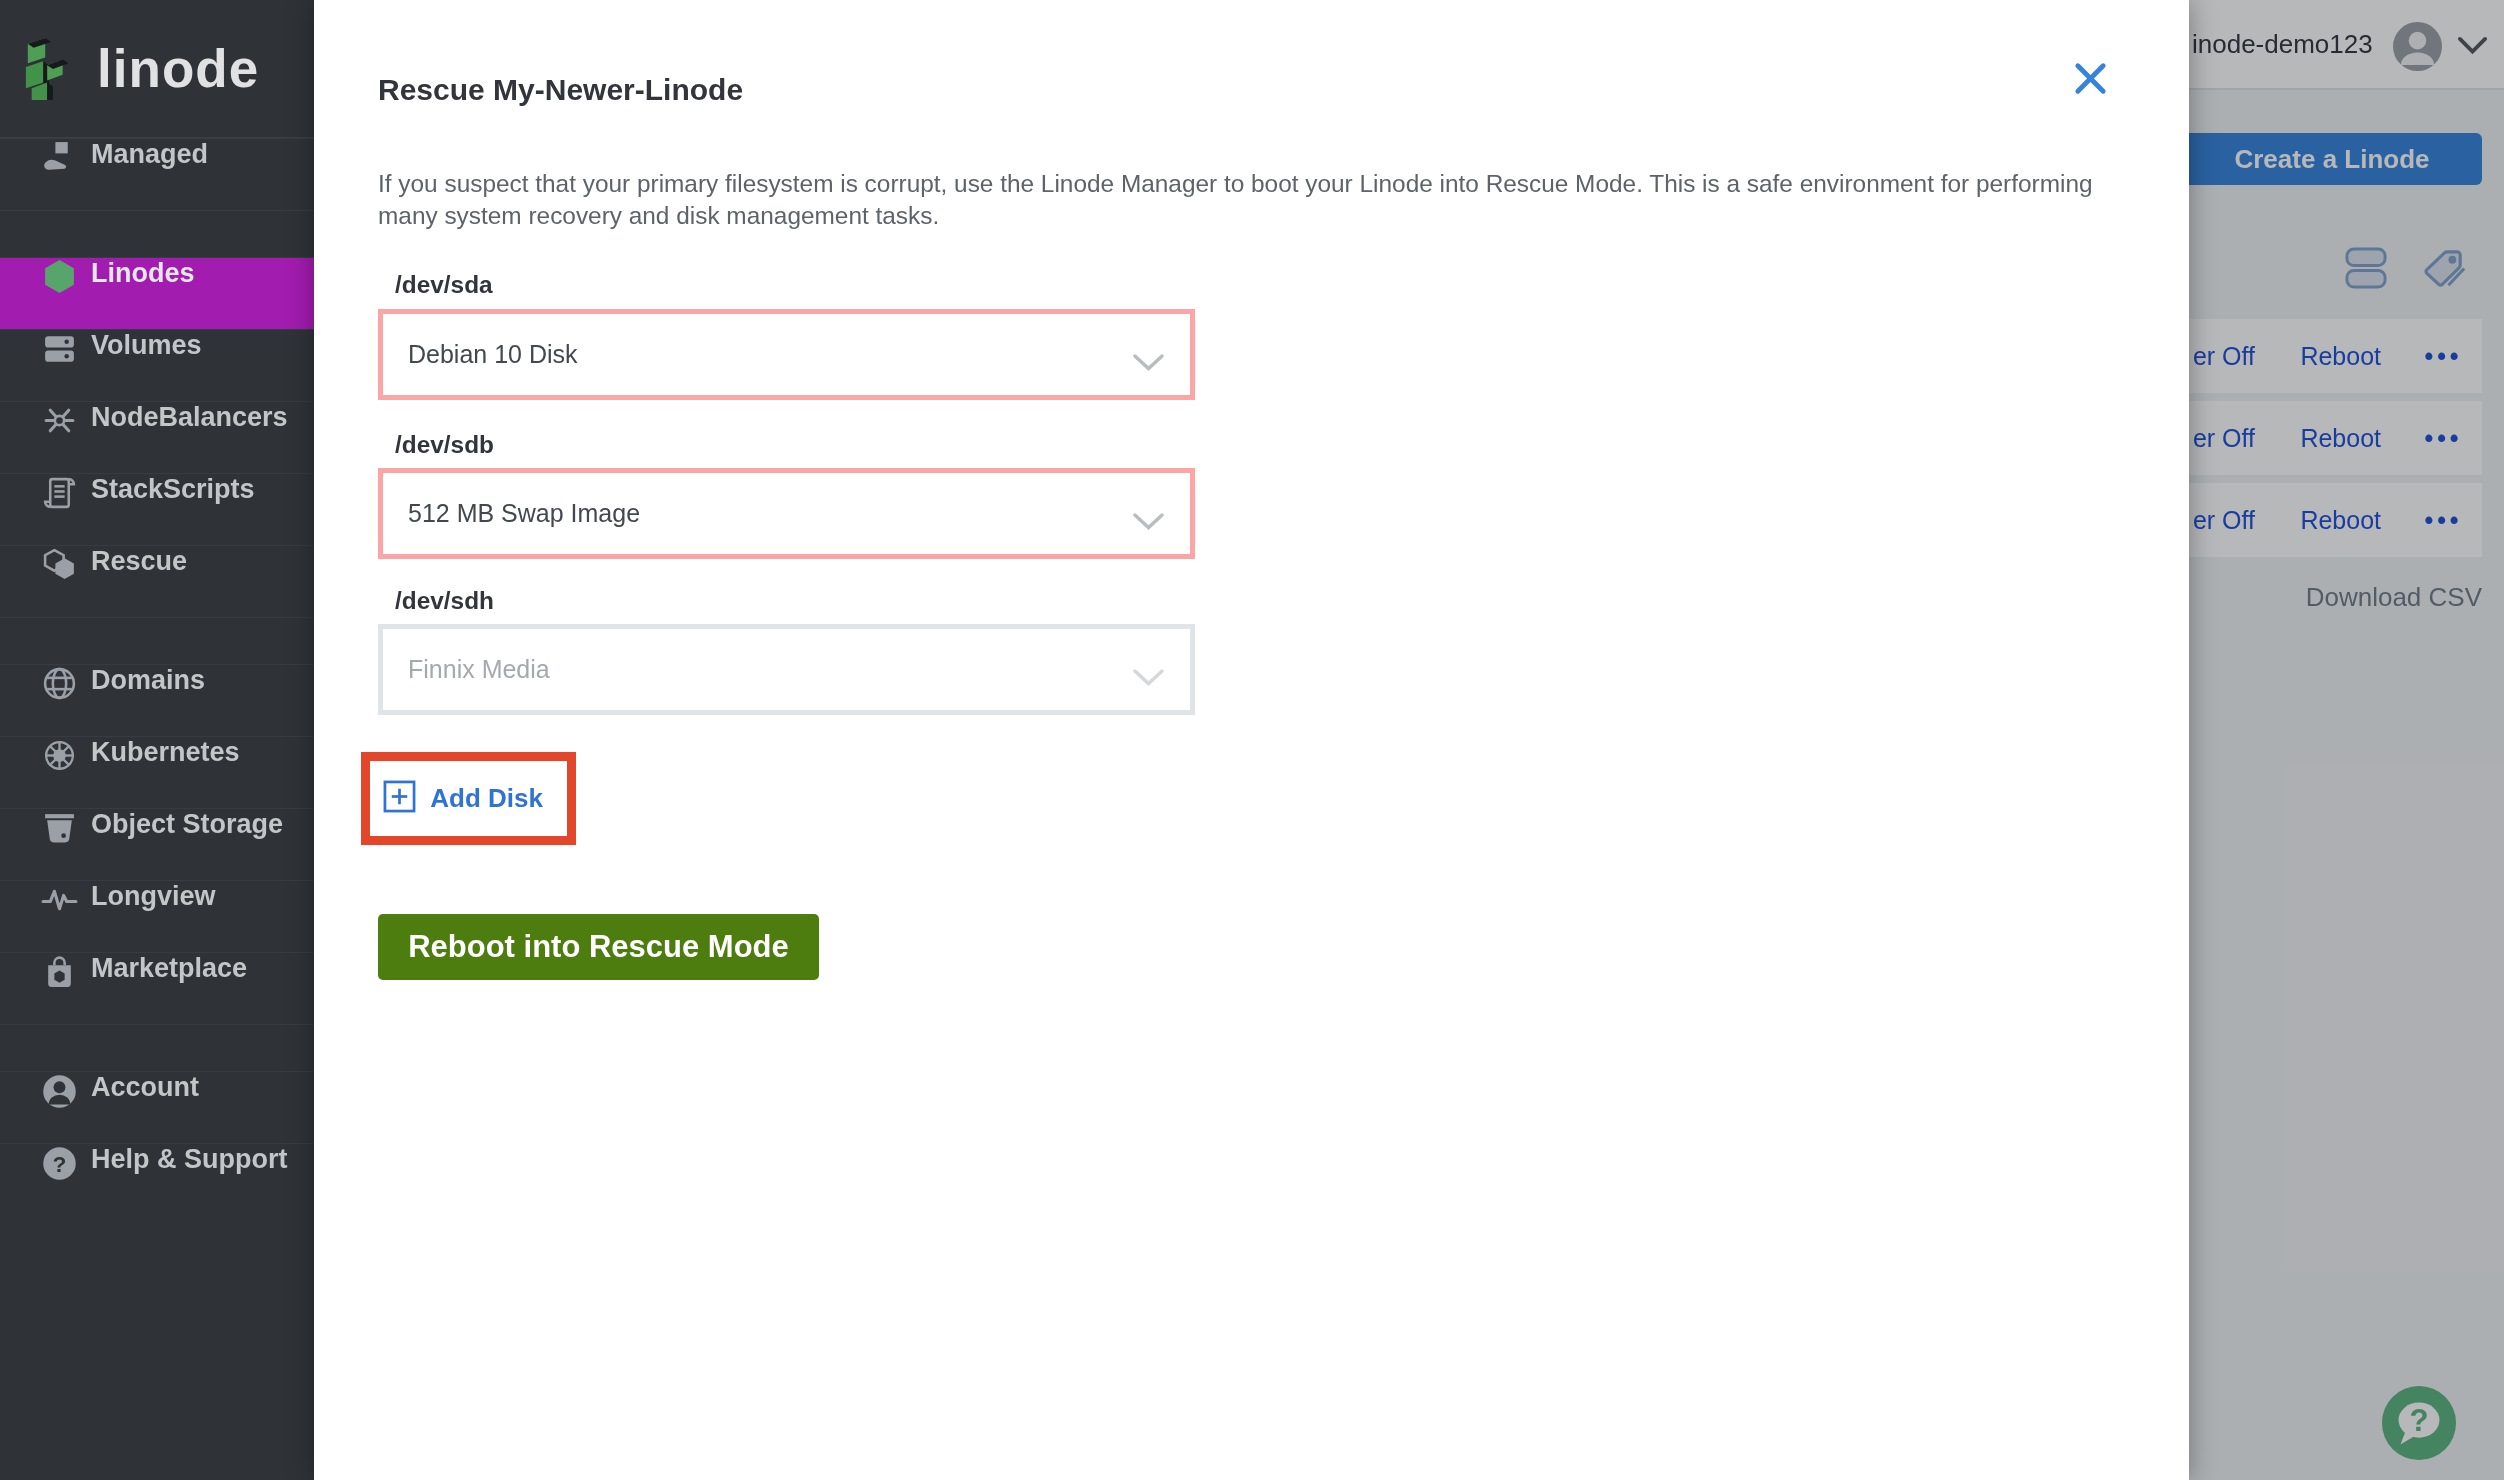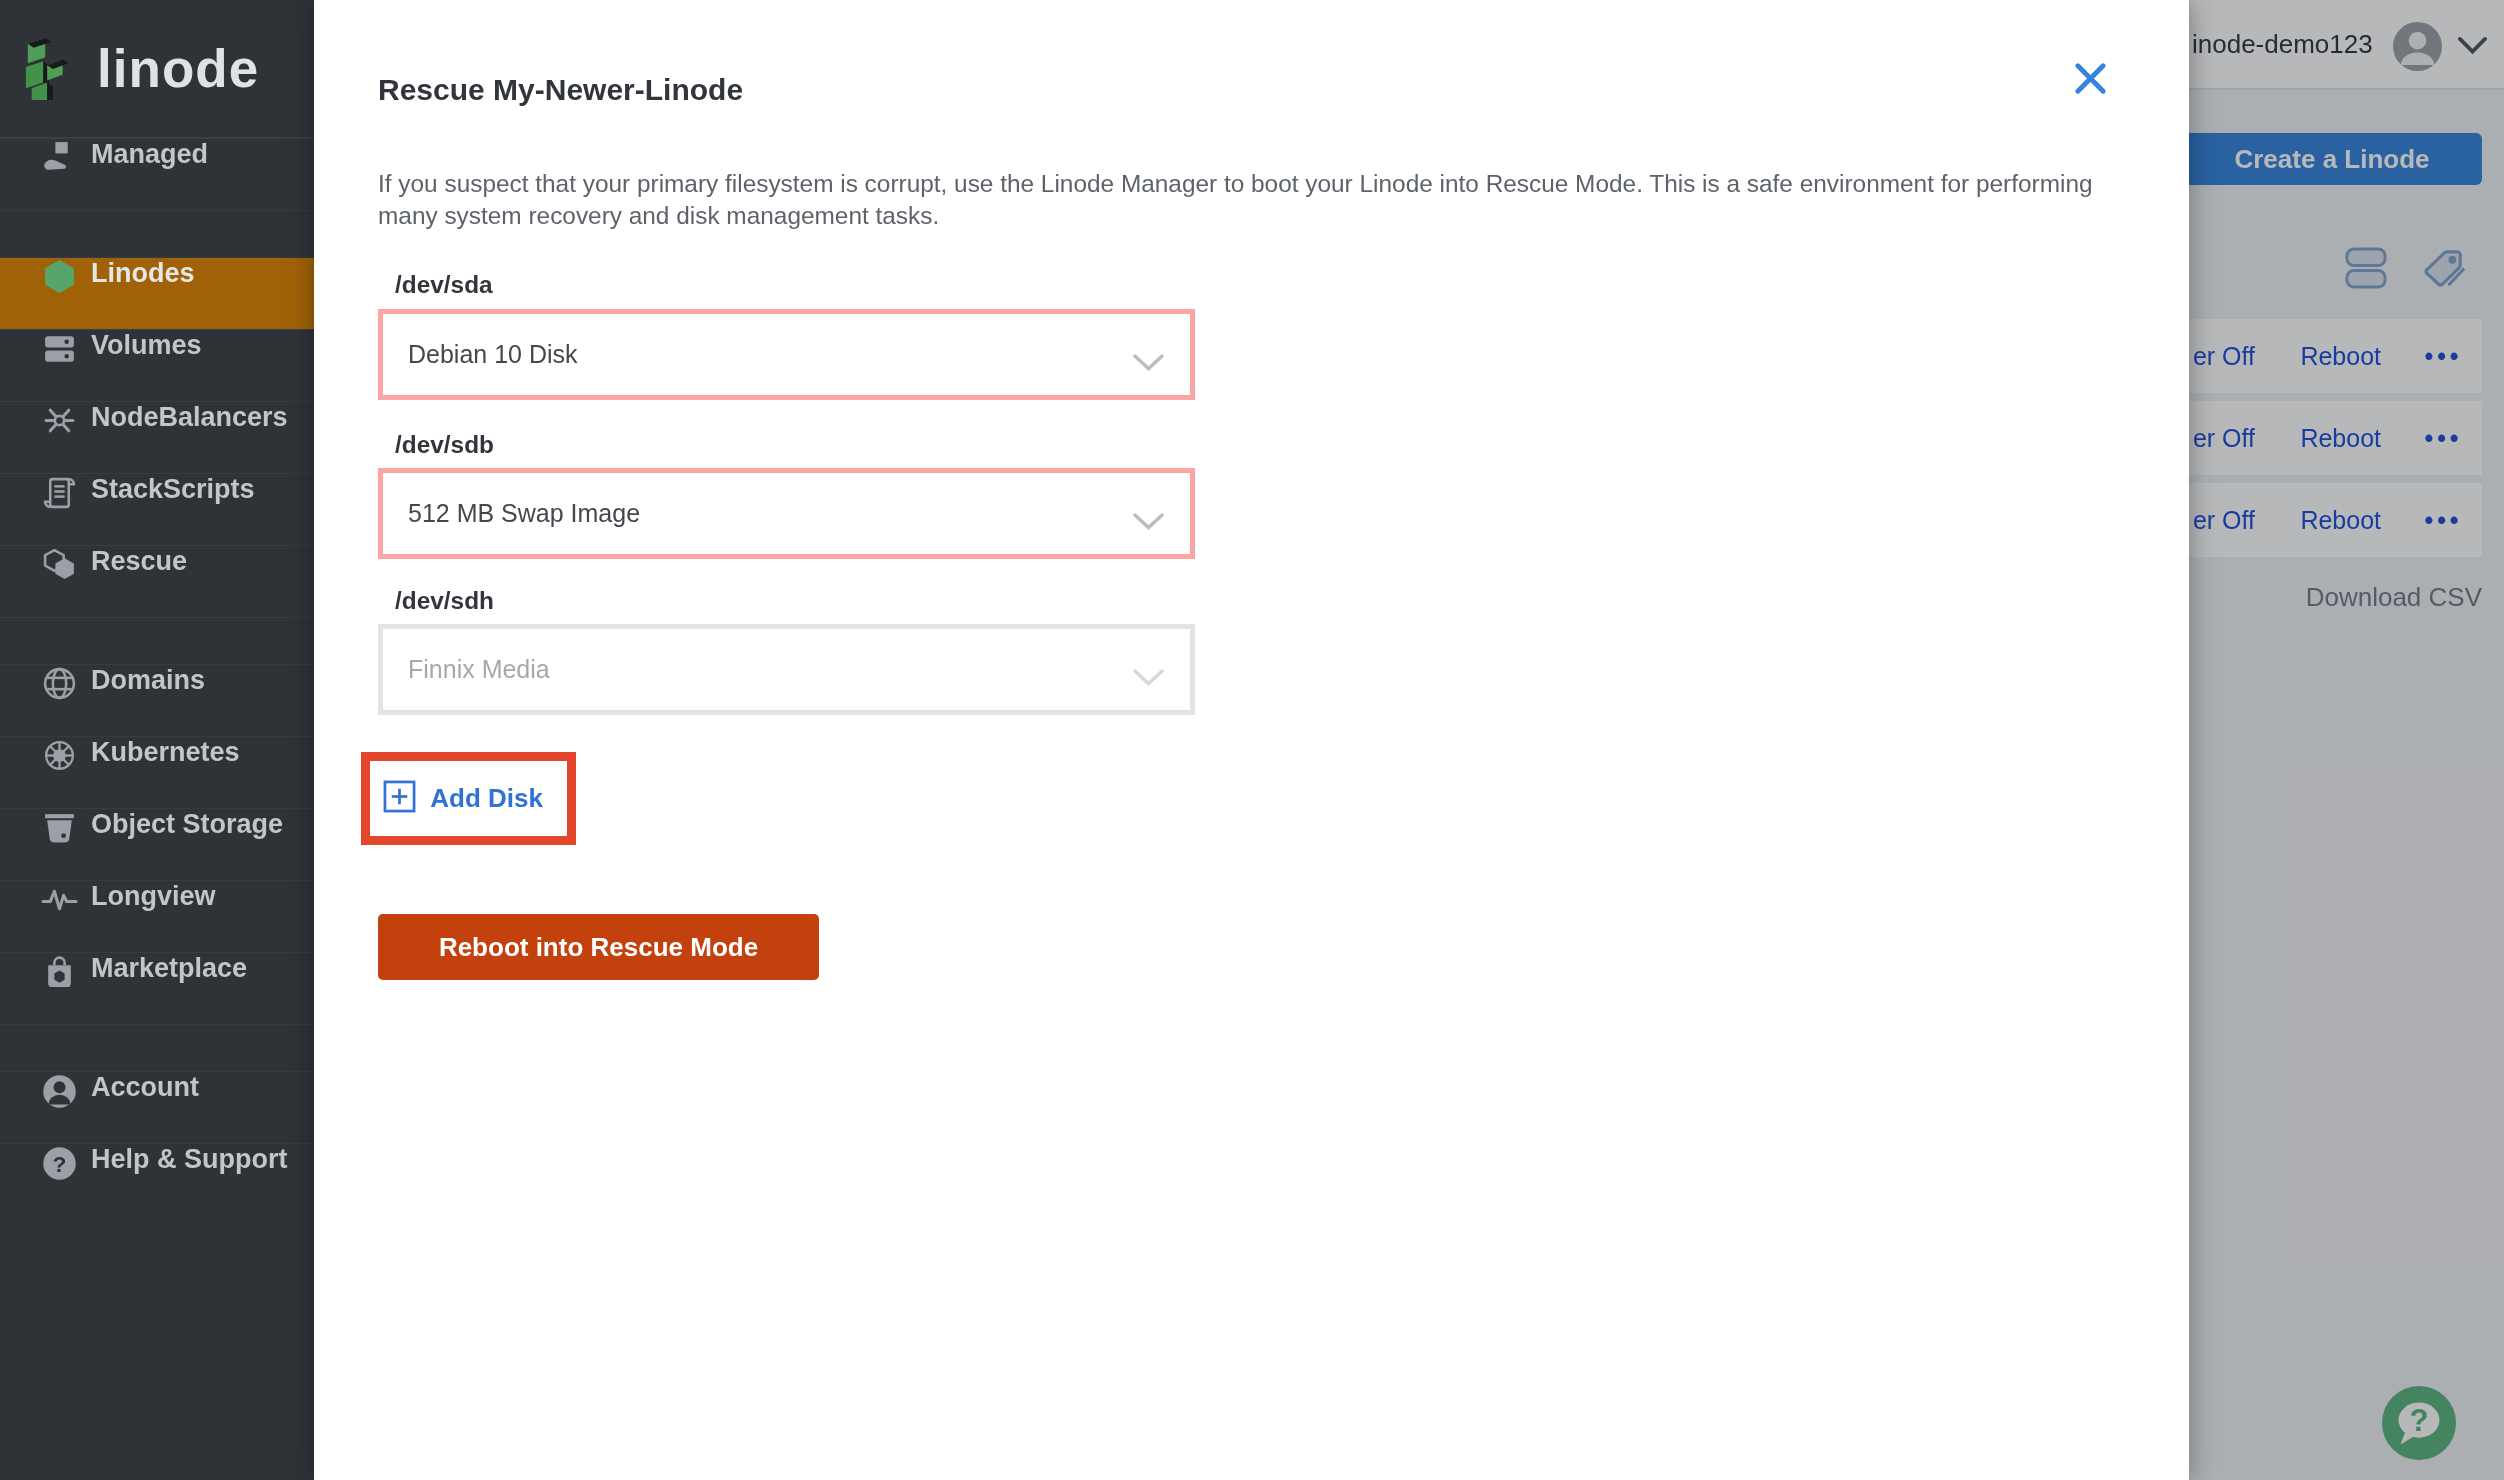--- a/index.html
+++ b/index.html
@@ -8,21 +8,21 @@
   #screen { position:relative; width:2504px; height:1480px; overflow:hidden; }
 
   
   .sidebar { position:absolute; left:0; top:0; bottom:0; width:351px; background:#2f3338; z-index:1; }
   .logo-row { height:138px; display:flex; align-items:center; padding-left:21.5px; border-bottom:1px solid #3c4046; }
   .logo-text { color:#dfe1e3; font-size:53px; font-weight:bold; margin-left:15.6px; letter-spacing:1px; }
   .nav-gap { height:47px; border-top:1px solid #383c42; }
   .nav-item { height:72px; display:flex; align-items:flex-start; padding-left:27px; border-top:1px solid #383c42;
               color:#c3c6c9; font-size:27px; font-weight:600; cursor:pointer; }
   .nav-item .ico { width:64px; display:flex; justify-content:center; align-items:center; flex:0 0 64px; }
-  .nav-item.active { background:#a16207; color:#e4e7e7; }
+  .nav-item.active { background:#a21caf; color:#e4e7e7; }
 
   
   .topbar { position:absolute; left:341px; right:0; top:0; height:90px; background:#ffffff; border-bottom:2px solid #e0e3e6; z-index:2; }
   .username { position:absolute; left:2192px; top:29px; font-size:26px; color:#33373d; z-index:2; }
   .avatar { position:absolute; left:2393px; top:21.5px; width:49px; height:49px; z-index:2; cursor:pointer; }
   .tb-chevron { position:absolute; left:2457px; top:36px; z-index:2; cursor:pointer; }
   .create-btn { position:absolute; left:2182px; top:133px; width:300px; height:52px; background:#3683dc; border-radius:5.9px;
                 color:#fff; font-size:26px; font-weight:bold; display:flex; align-items:center; justify-content:center; z-index:2; cursor:pointer; }
   .view-icons { position:absolute; left:2344px; top:246px; width:138px; display:flex; gap:33px; z-index:2; }
   .lrow { position:absolute; left:2097px; width:385px; height:74px; background:#ffffff; z-index:2; }
@@ -46,22 +46,22 @@
   .field-label { position:absolute; left:66px; font-size:24.4px; font-weight:bold; color:#32363c;margin-left:15px; }
   .select-box { position:absolute; left:64px; width:817px; height:91px; background:#fff; border:5px solid #fca5a5;
                 display:flex; align-items:center; padding-left:25px; font-size:25px; color:#43484e; cursor:pointer; }
   .select-box .dd-chevron { position:absolute; right:25px; top:35px; }
   .select-box.disabled { border-color:#e1e4e6; color:#a4a9ad; cursor:default; }
 
   .add-highlight { position:absolute; left:47px; top:752px; width:215px; height:93px; border:9.8px solid #e3462b; background:#fff; }
   .add-disk { width:100%; height:100%; display:flex; align-items:center; gap:14.6px; padding-left:12.7px; cursor:pointer; }
   .add-disk-label { font-size:26px; font-weight:bold; color:#2f74d4; }
 
-  .reboot-btn { position:absolute; left:64px; top:914px; width:441px; height:66px; background:#c2410c; border-radius:4.9px;
-                color:#fff; font-size:26px; font-weight:bold; display:flex; align-items:center; justify-content:center; cursor:pointer; }
+  .reboot-btn { position:absolute; left:64px; top:914px; width:441px; height:66px; background:#4d7c0f; border-radius:4.9px;
+                color:#fff; font-size:31px; font-weight:bold; display:flex; align-items:center; justify-content:center; cursor:pointer; }
 </style>
 </head>
 <body>
 
 <div id="screen">
 
   <nav class="sidebar">
     <div class="logo-row">
       <svg width="60" height="66" viewBox="0 0 31 34">
         <g>

